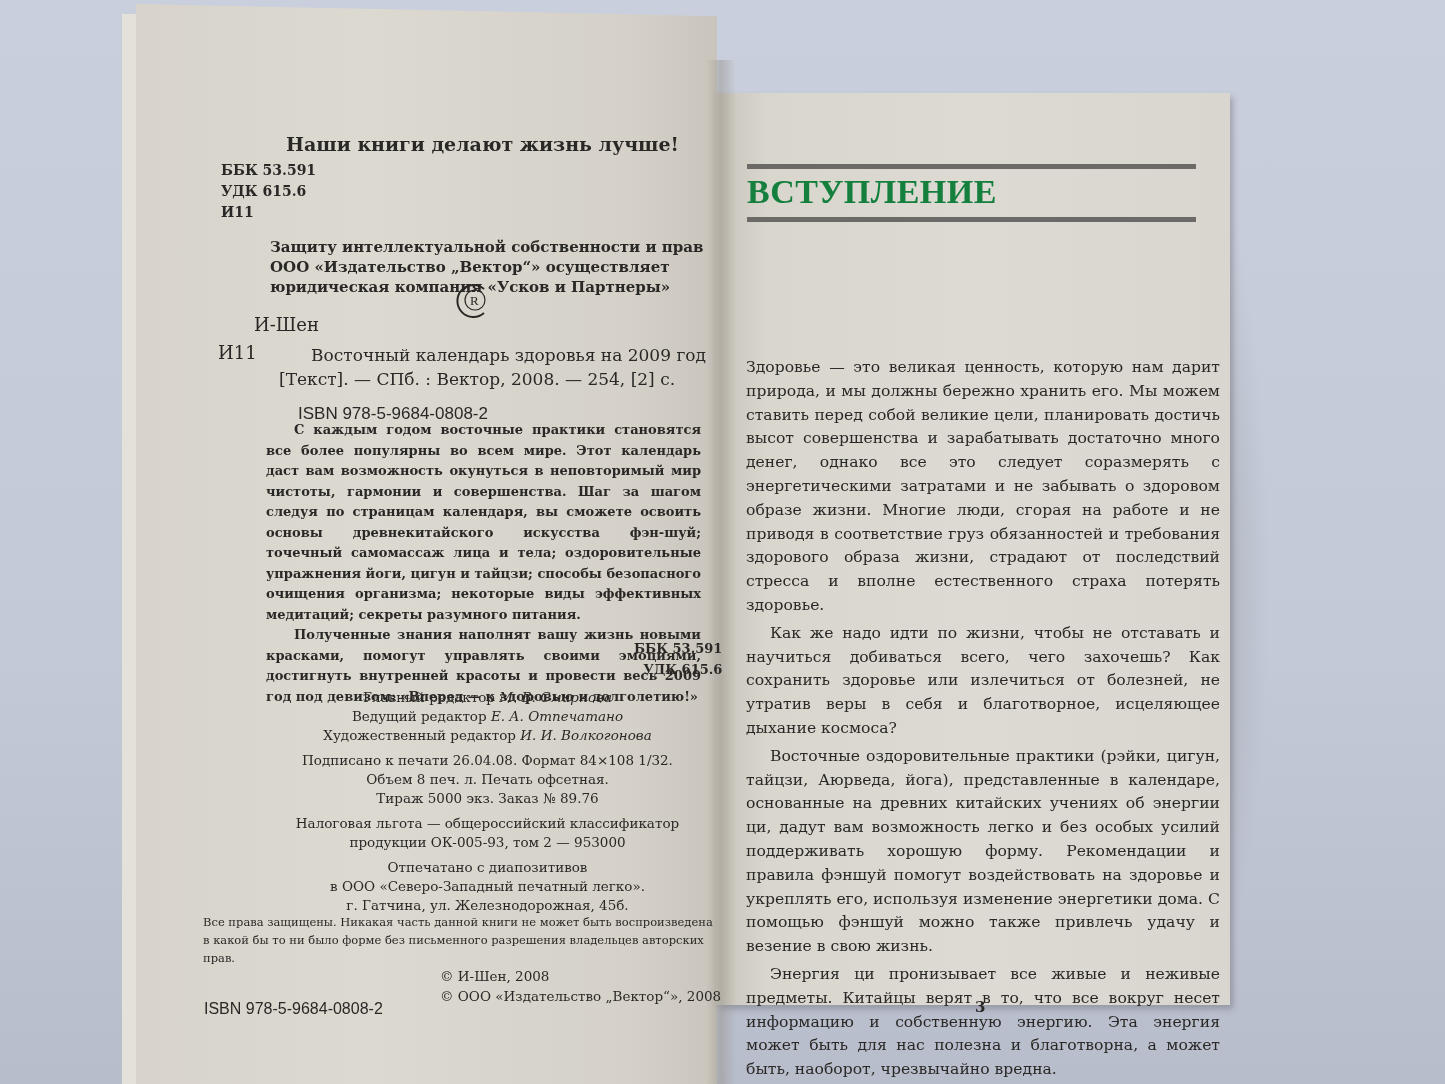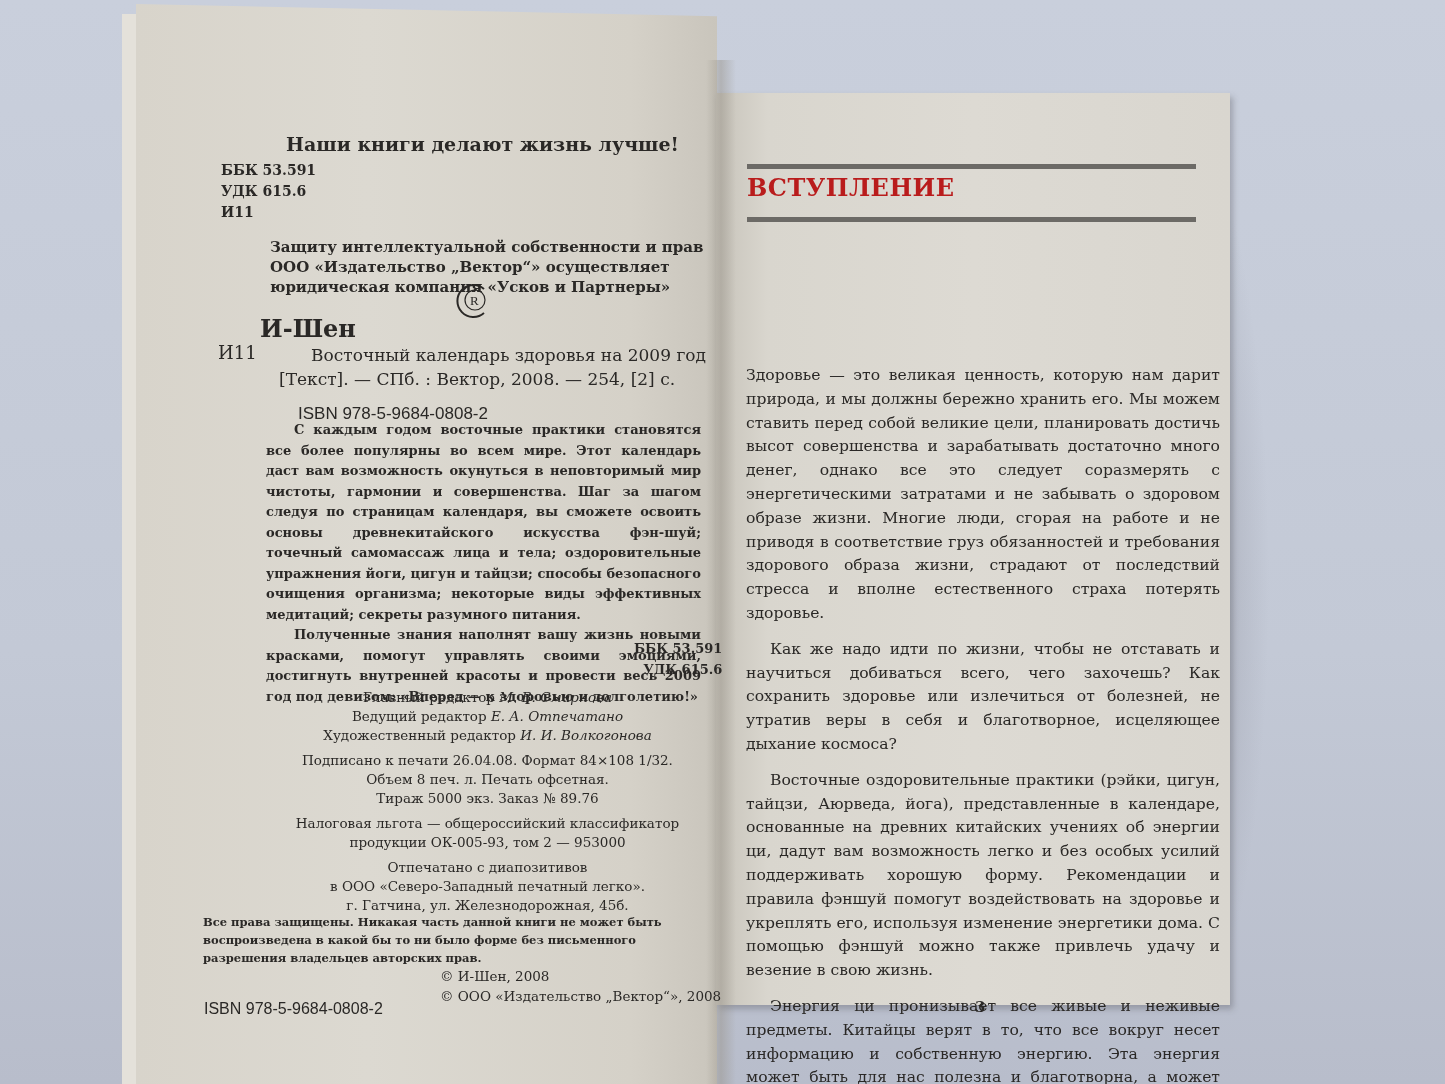--- a/index.html
+++ b/index.html
@@ -35,41 +35,41 @@
     position: absolute; left: 706px; top: 60px; width: 30px; height: 1024px;
     background: linear-gradient(90deg, rgba(150,145,135,0) 0%, rgba(150,145,135,0.45) 50%, rgba(150,145,135,0) 100%);
   }
   .txt { position: absolute; white-space: nowrap; }
 
   
   #slogan { left: 286px; top: 133px; font-size: 19px; font-weight: bold; }
   #classif { left: 221px; top: 160px; font-size: 14px; line-height: 21px; font-weight: bold; }
   #protect { left: 270px; top: 237px; width: 380px; font-size: 15px; line-height: 20px; text-align: center; font-weight: bold; }
   #copyright-mark { position: absolute; left: 453px; top: 281px; width: 40px; height: 40px; }
-  #author { left: 260px; top: 314px; font-size: 24px; font-weight: bold; }
+  #author { left: 254px; top: 314px; font-size: 18px; font-weight: normal; }
   #index-code { left: 218px; top: 342px; font-size: 18px; }
   #biblio { left: 268px; top: 343px; font-size: 17px; line-height: 24px; margin-left: 11px; }
   #isbn1 { left: 298px; top: 404px; font-size: 17px; font-family: "Liberation Sans", sans-serif; }
   #annot { left: 266px; top: 420px; width: 435px; font-size: 13px; line-height: 20.5px; font-weight: bold; white-space: normal; }
   #annot p { margin: 0; text-indent: 28px; text-align: justify; }
   #annot p.first { text-indent: 28px; }
   #classif2 { left: 634px; top: 638px; font-size: 13px; line-height: 21px; font-weight: bold; text-align: right; }
   #credits { left: 270px; top: 688px; width: 435px; font-size: 13.5px; line-height: 19px; text-align: center; }
   #credits .gap { height: 6px; }
-  #rights { left: 203px; top: 913px; width: 510px; font-size: 11.5px; line-height: 18px; font-weight: bold; white-space: normal; }
+  #rights { left: 203px; top: 913px; width: 510px; font-size: 11.5px; line-height: 18px; font-weight: normal; white-space: normal; }
   #copy-lines { left: 440px; top: 966px; font-size: 13.5px; line-height: 20px; }
   #isbn2 { left: 204px; top: 1000px; font-size: 16px; font-family: "Liberation Sans", sans-serif; }
 
   
   #heading-rule-top { position: absolute; left: 747px; top: 164px; width: 449px; height: 5px; background: #6c6a66; }
   #heading-rule-bot { position: absolute; left: 747px; top: 217px; width: 449px; height: 5px; background: #6c6a66; }
-  #heading { left: 747px; top: 173px; font-size: 24px; font-weight: bold; letter-spacing: 0.5px; color: #b91c1c; }
+  #heading { left: 747px; top: 173px; font-size: 34px; font-weight: bold; letter-spacing: 0.5px; color: #15803d; font-family: Liberation Serif, serif; }
   #ghost { left: 760px; top: 175px; width: 440px; font-size: 12.5px; line-height: 20.5px; color: rgba(90,88,84,0.22); white-space: normal; }
   #body { left: 746px; top: 352px; width: 474px; font-size: 15.6px; line-height: 23.8px; white-space: normal; }
-  #body p { margin: 12px 0 3px 0; text-align: justify; }
+  #body p { margin: 4px 0 3px 0; text-align: justify; }
   #body p.indent { text-indent: 24px; }
   #page-number { left: 975px; top: 998px; font-size: 15px; font-weight: bold; }
 </style>
 </head>
 <body>
 
 <div class="book-shadow"></div>
 <div class="page-left-edge"></div>
 <div class="page page-left"></div>
 <div class="page page-right"></div>

